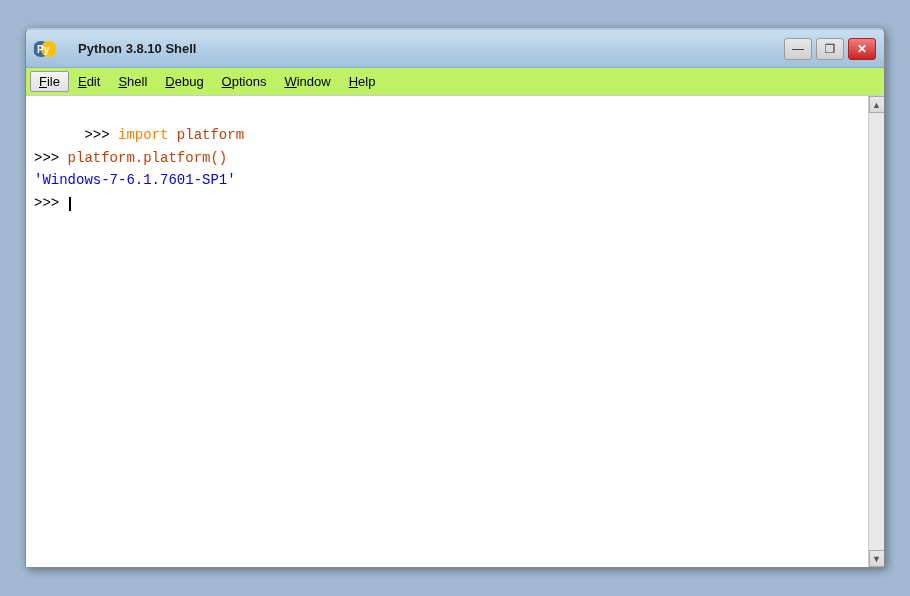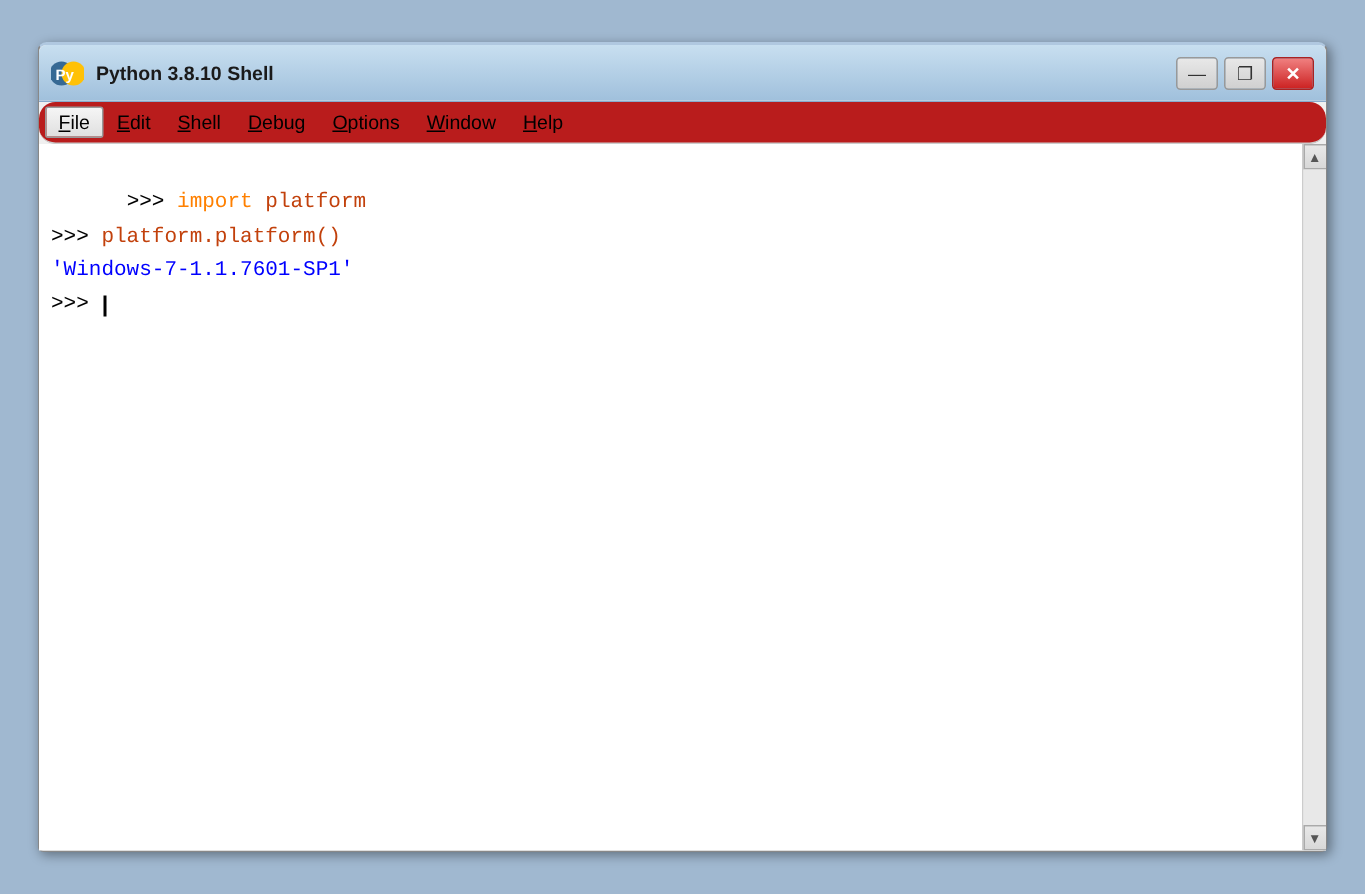--- a/index.html
+++ b/index.html
@@ -34,21 +34,21 @@
       align-items: center;
       justify-content: space-between;
       padding: 0 8px;
       border-radius: 5px 5px 0 0;
       border-bottom: 1px solid #88aacc;
     }
 
     .title-bar-left {
       display: flex;
       align-items: center;
-      gap: 8px;
+      gap: 22px;
       justify-content: center;
     }
 
     .title-icon {
       width: 22px;
       height: 22px;
     }
 
     .title-text {
       font-size: 13px;
@@ -86,27 +86,26 @@
     .ctrl-btn.minimize {
       background: linear-gradient(to bottom, #e8e8e8, #d0d0d0);
     }
 
     .ctrl-btn.restore {
       background: linear-gradient(to bottom, #e8e8e8, #d0d0d0);
     }
 
     
     .menu-bar {
-      background: #b91c1c;
+      background: #bef264;
       height: 28px;
       display: flex;
       align-items: center;
       padding: 0 4px;
       border-bottom: 1px solid #ccc;
-      border-radius: 11px;
     }
 
     .menu-item {
       padding: 2px 8px;
       font-size: 13px;
       color: #000;
       cursor: pointer;
       border: 1px solid transparent;
       border-radius: 2px;
       user-select: none;
@@ -227,21 +226,21 @@
     <div class="menu-item"><u>D</u>ebug</div>
     <div class="menu-item"><u>O</u>ptions</div>
     <div class="menu-item"><u>W</u>indow</div>
     <div class="menu-item"><u>H</u>elp</div>
   </div>
 
   <div class="content-area">
     <div class="shell-output">
       <span class="prompt">&gt;&gt;&gt; </span><span class="keyword">import</span><span class="normal"> platform</span>
 <span class="prompt">&gt;&gt;&gt; </span><span class="normal">platform.platform()</span>
-<span class="string-output">'Windows-7-1.1.7601-SP1'</span>
+<span class="string-output">'Windows-7-6.1.7601-SP1'</span>
 <span class="prompt">&gt;&gt;&gt; </span><span class="cursor-blink"></span>
     </div>
 
     <div class="scrollbar-track">
       <div class="scrollbar-arrow">▲</div>
       <div class="scrollbar-thumb-area"></div>
       <div class="scrollbar-arrow">▼</div>
     </div>
   </div>
 

